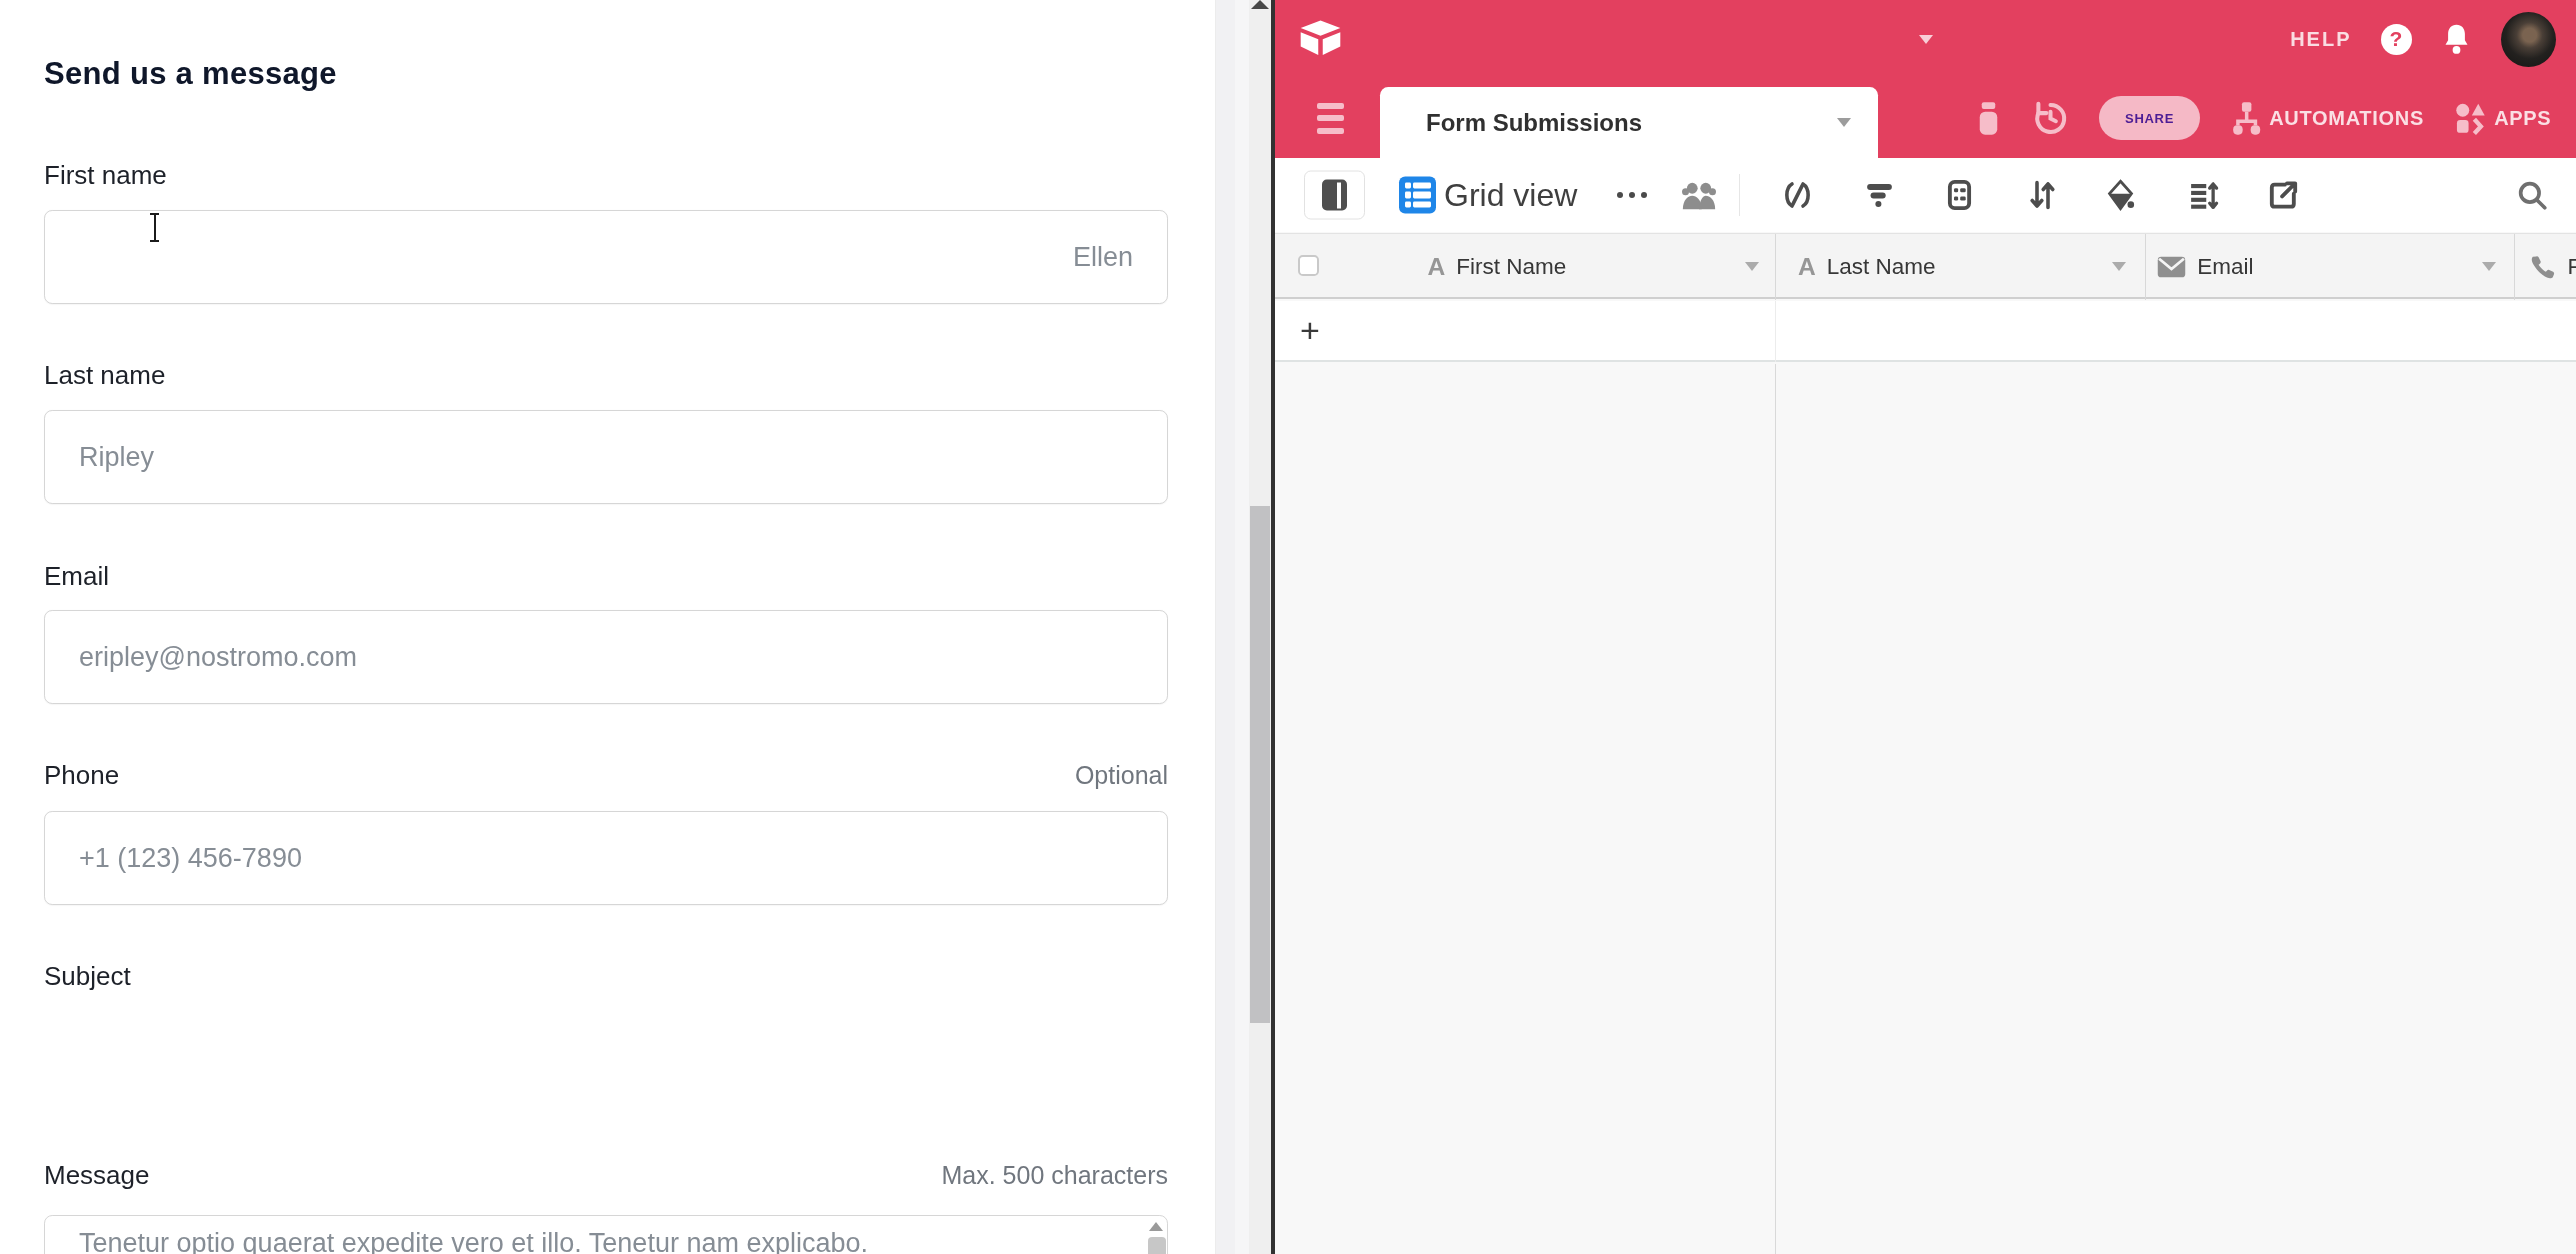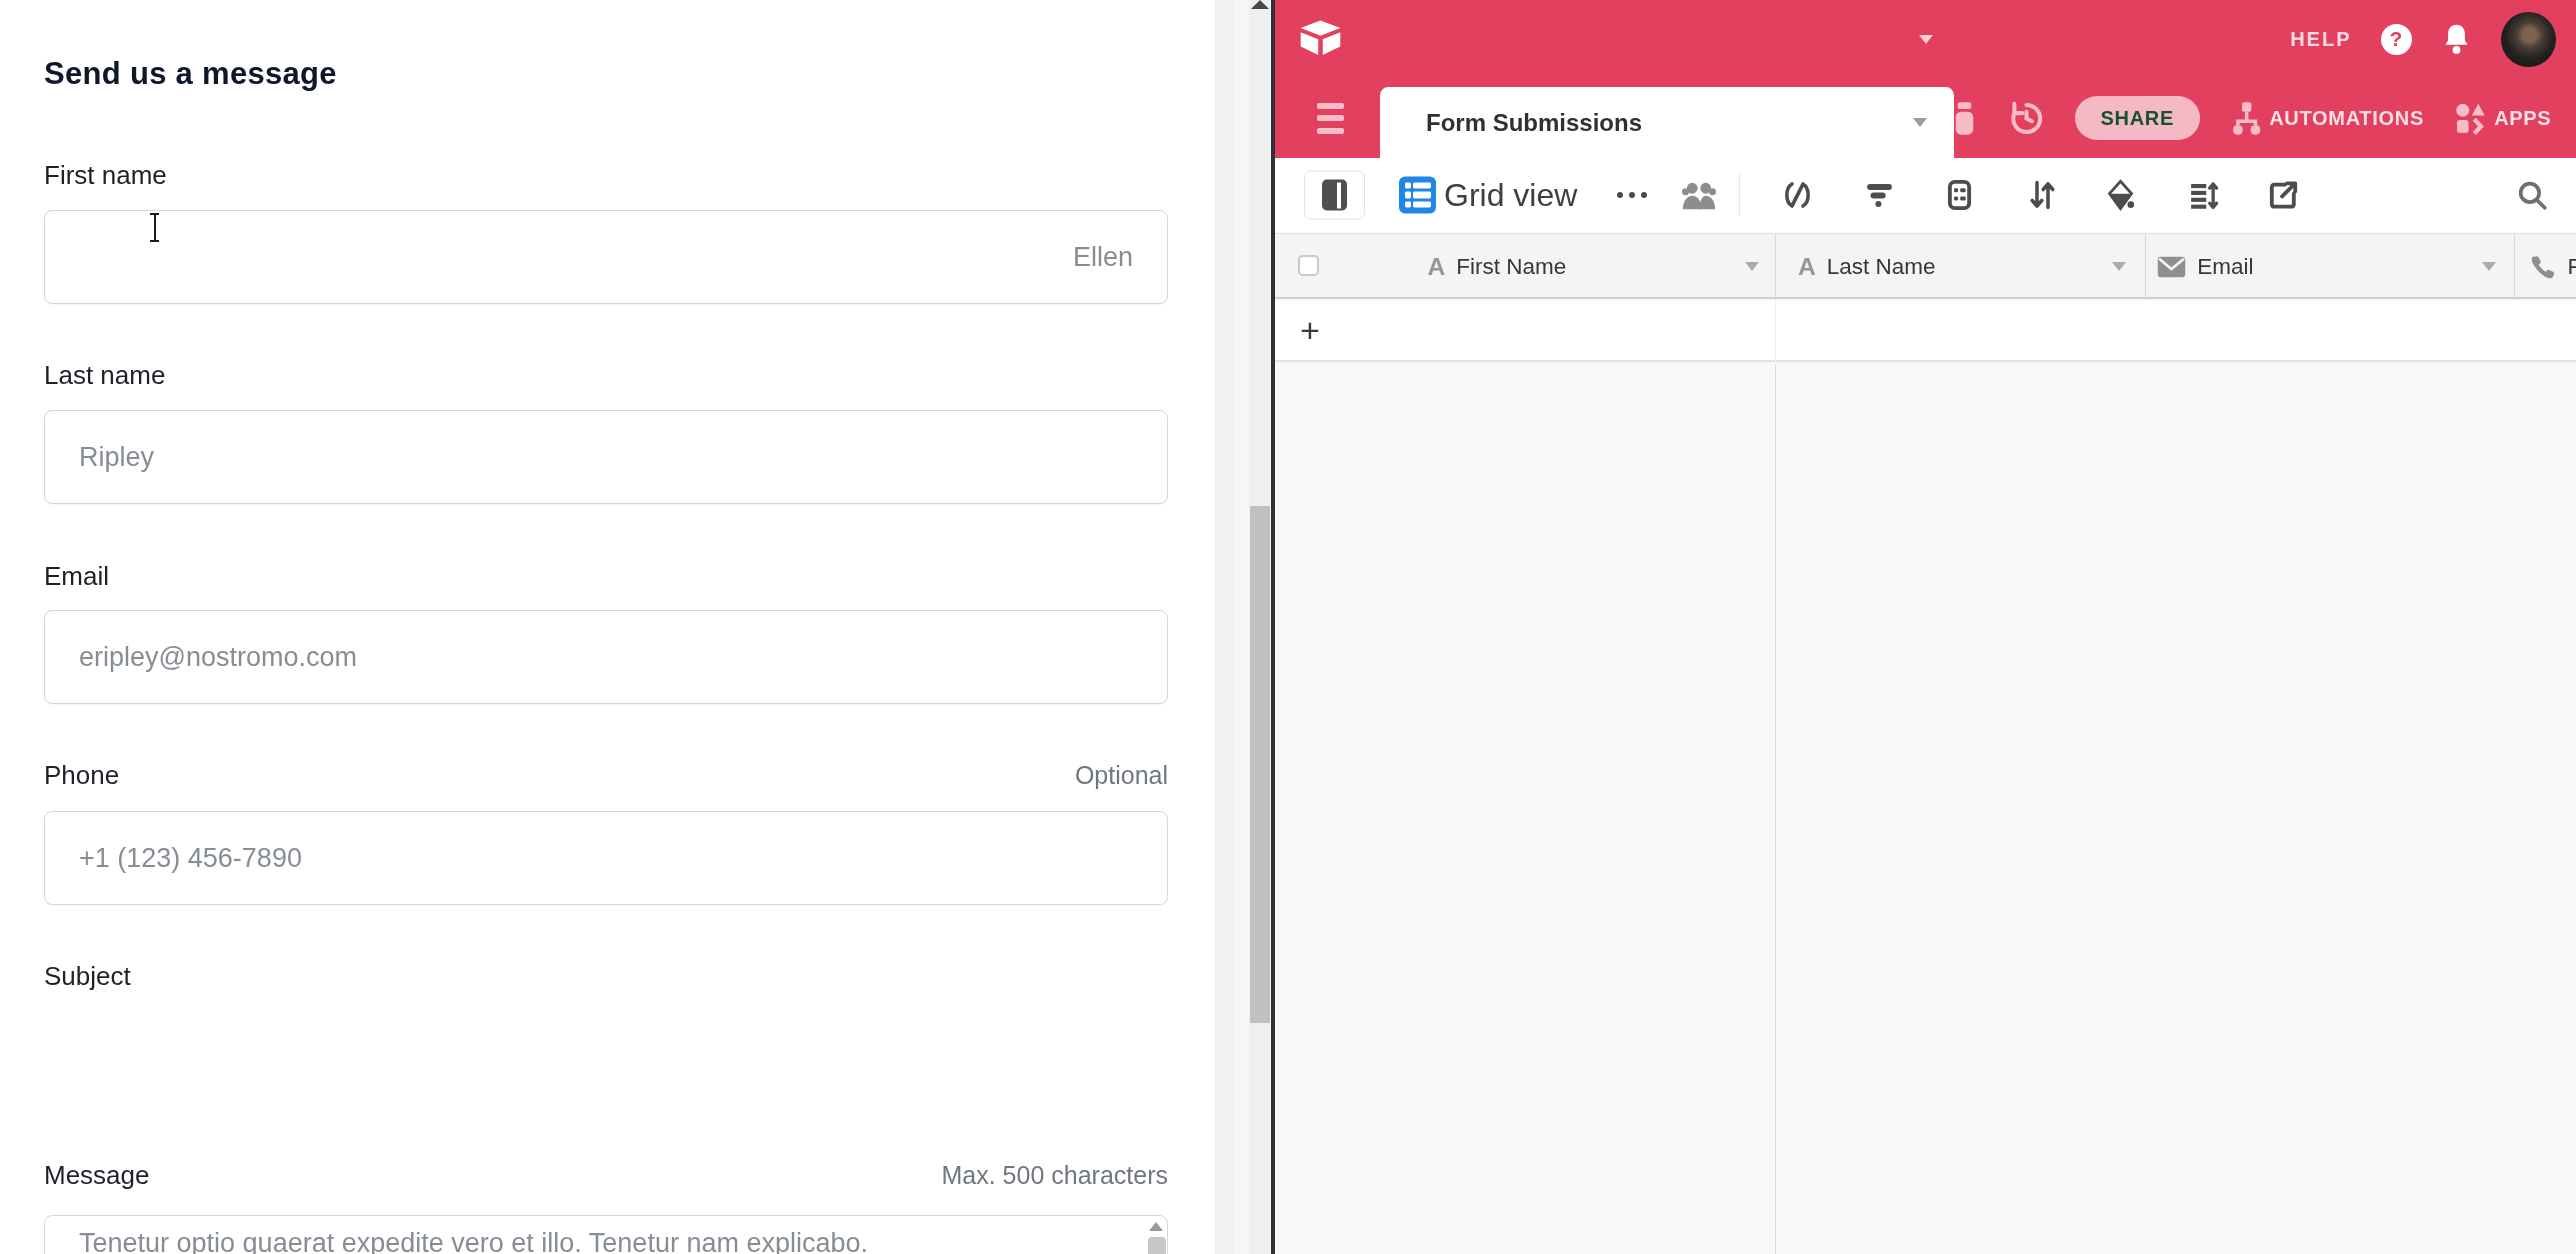--- a/index.html
+++ b/index.html
@@ -53,27 +53,27 @@
   .help-label { font-size:20px; font-weight:700; letter-spacing:2px; color:rgba(255,255,255,0.82); }
   .help-circle { width:31px; height:31px; border-radius:50%; background:#fff; display:flex; align-items:center; justify-content:center;
     color:#E3405F; font-size:21px; font-weight:700; }
   .avatar { width:55px; height:55px; border-radius:50%;
     background:radial-gradient(circle at 52% 42%, #7a6350 0 16%, #4a3f37 30%, #23211f 55%, #141312 100%); }
 
   
   .at-tabbar { position:absolute; left:0; top:78px; width:100%; height:80px; background:#E3405F; }
   .hamburger { position:absolute; left:42px; top:24.6px; width:27px; height:31px; display:flex; flex-direction:column; justify-content:space-between; }
   .hamburger span { display:block; width:27px; height:6.1px; border-radius:2px; background:#F6BDC9; }
-  .table-tab { position:absolute; left:105px; top:9px; width:574px; height:71px; background:#fff; border-radius:8.2px 8.2px 0 0;
+  .table-tab { position:absolute; left:105px; top:9px; width:498px; height:71px; background:#fff; border-radius:8.2px 8.2px 0 0;
     display:flex; align-items:center; padding:0 27px 0 46px; }
   .table-tab .tab-name { font-size:24px; font-weight:600; color:#303030; flex:1; }
   .caret-down-gray { width:0; height:0; border-left:7.5px solid transparent; border-right:7.5px solid transparent; border-top:9px solid #9c9c9c; }
   .tabbar-right { position:absolute; right:24.6px; top:0; height:80px; display:flex; align-items:center; gap:31px; }
   .share-pill { height:44px; padding:0 26px; border-radius:22px; background:#F5B9C6; display:flex; align-items:center; }
-  .share-pill span { font-size:20px; font-weight:700; letter-spacing:0.7px; color:#14532d; }
+  .share-pill span { font-size:13px; font-weight:700; letter-spacing:0.7px; color:#4c1d95; }
   .red-action { display:flex; align-items:center; gap:8.2px; }
   .red-action span { font-size:20px; font-weight:700; letter-spacing:0.7px; color:rgba(255,255,255,0.83); }
 
   
   .at-toolbar { position:absolute; left:0; top:158px; width:100%; height:74px; background:#fff; }
   .tb { position:absolute; top:50%; transform:translateY(-50%); }
   .toggle-btn { left:29px; width:61px; height:49px; border:1.4px solid #e2e2e2; border-radius:6.8px; background:#fff;
     display:flex; align-items:center; justify-content:center; }
   .toggle-glyph { width:24.6px; height:31px; background:#4f4f4f; border-radius:4.8px; position:relative; }
   .toggle-glyph::after { content:""; position:absolute; right:5.5px; top:2.7px; width:4.1px; height:26px; background:#fff; }

